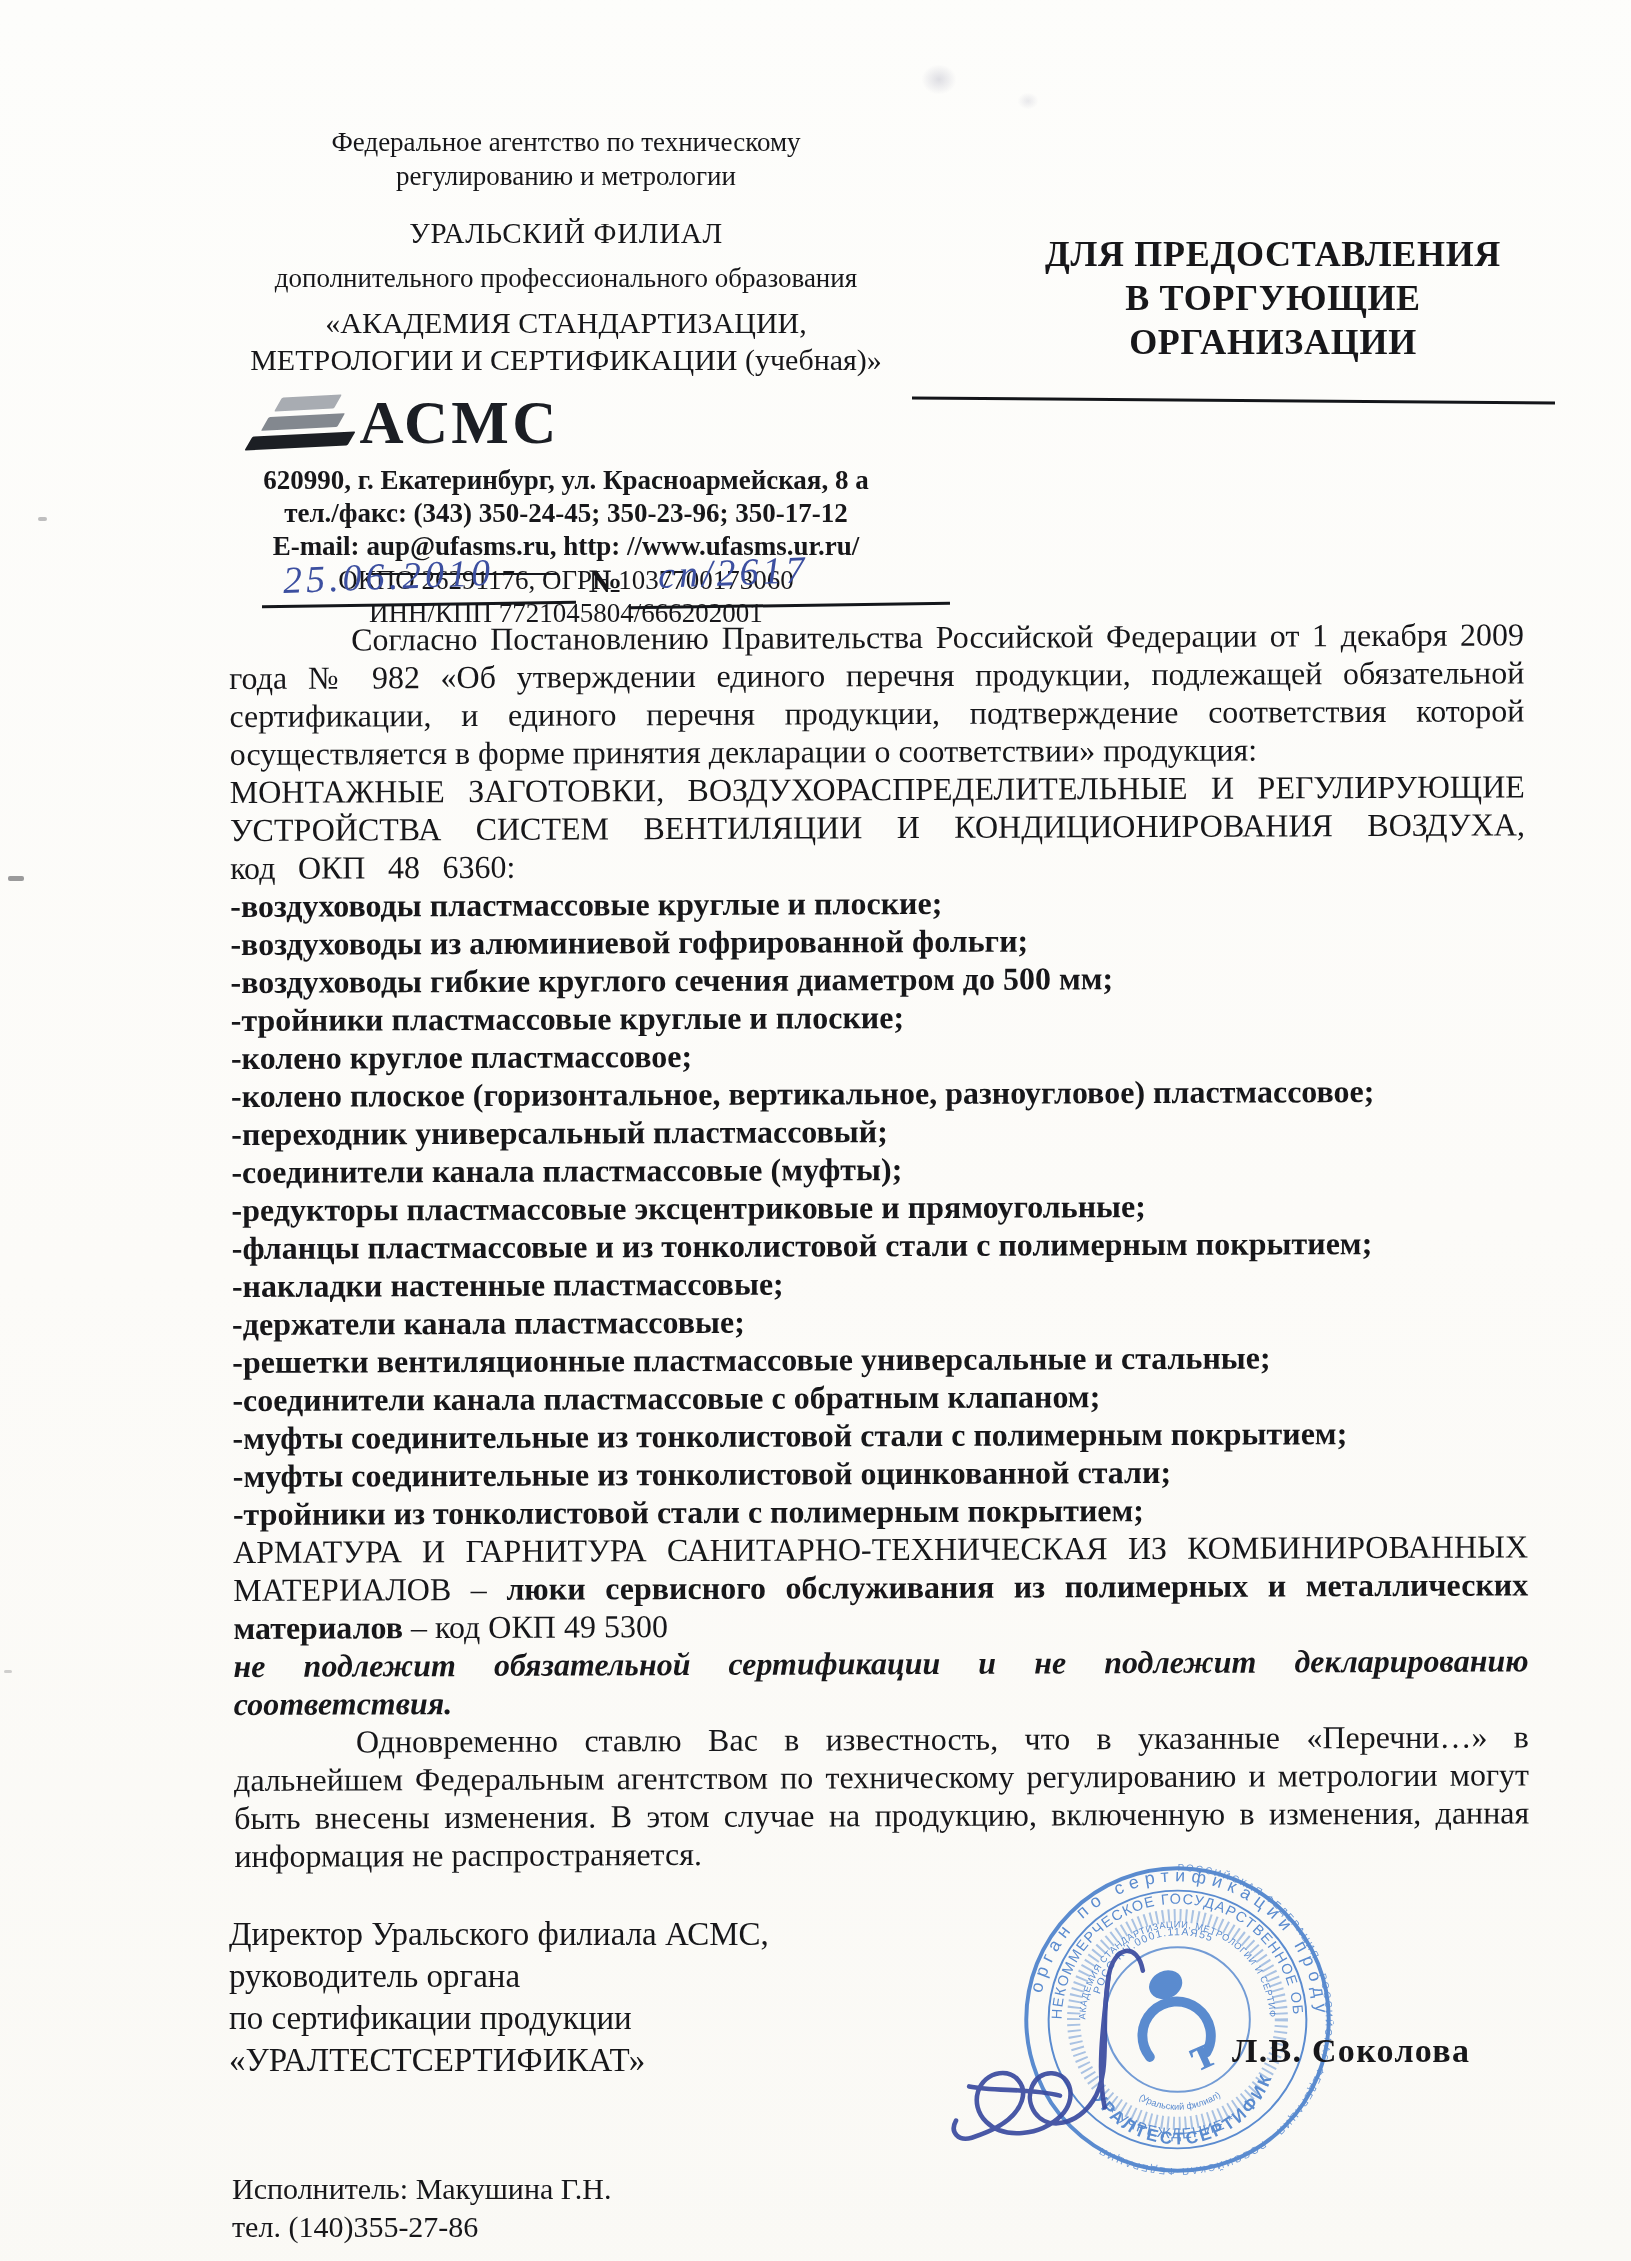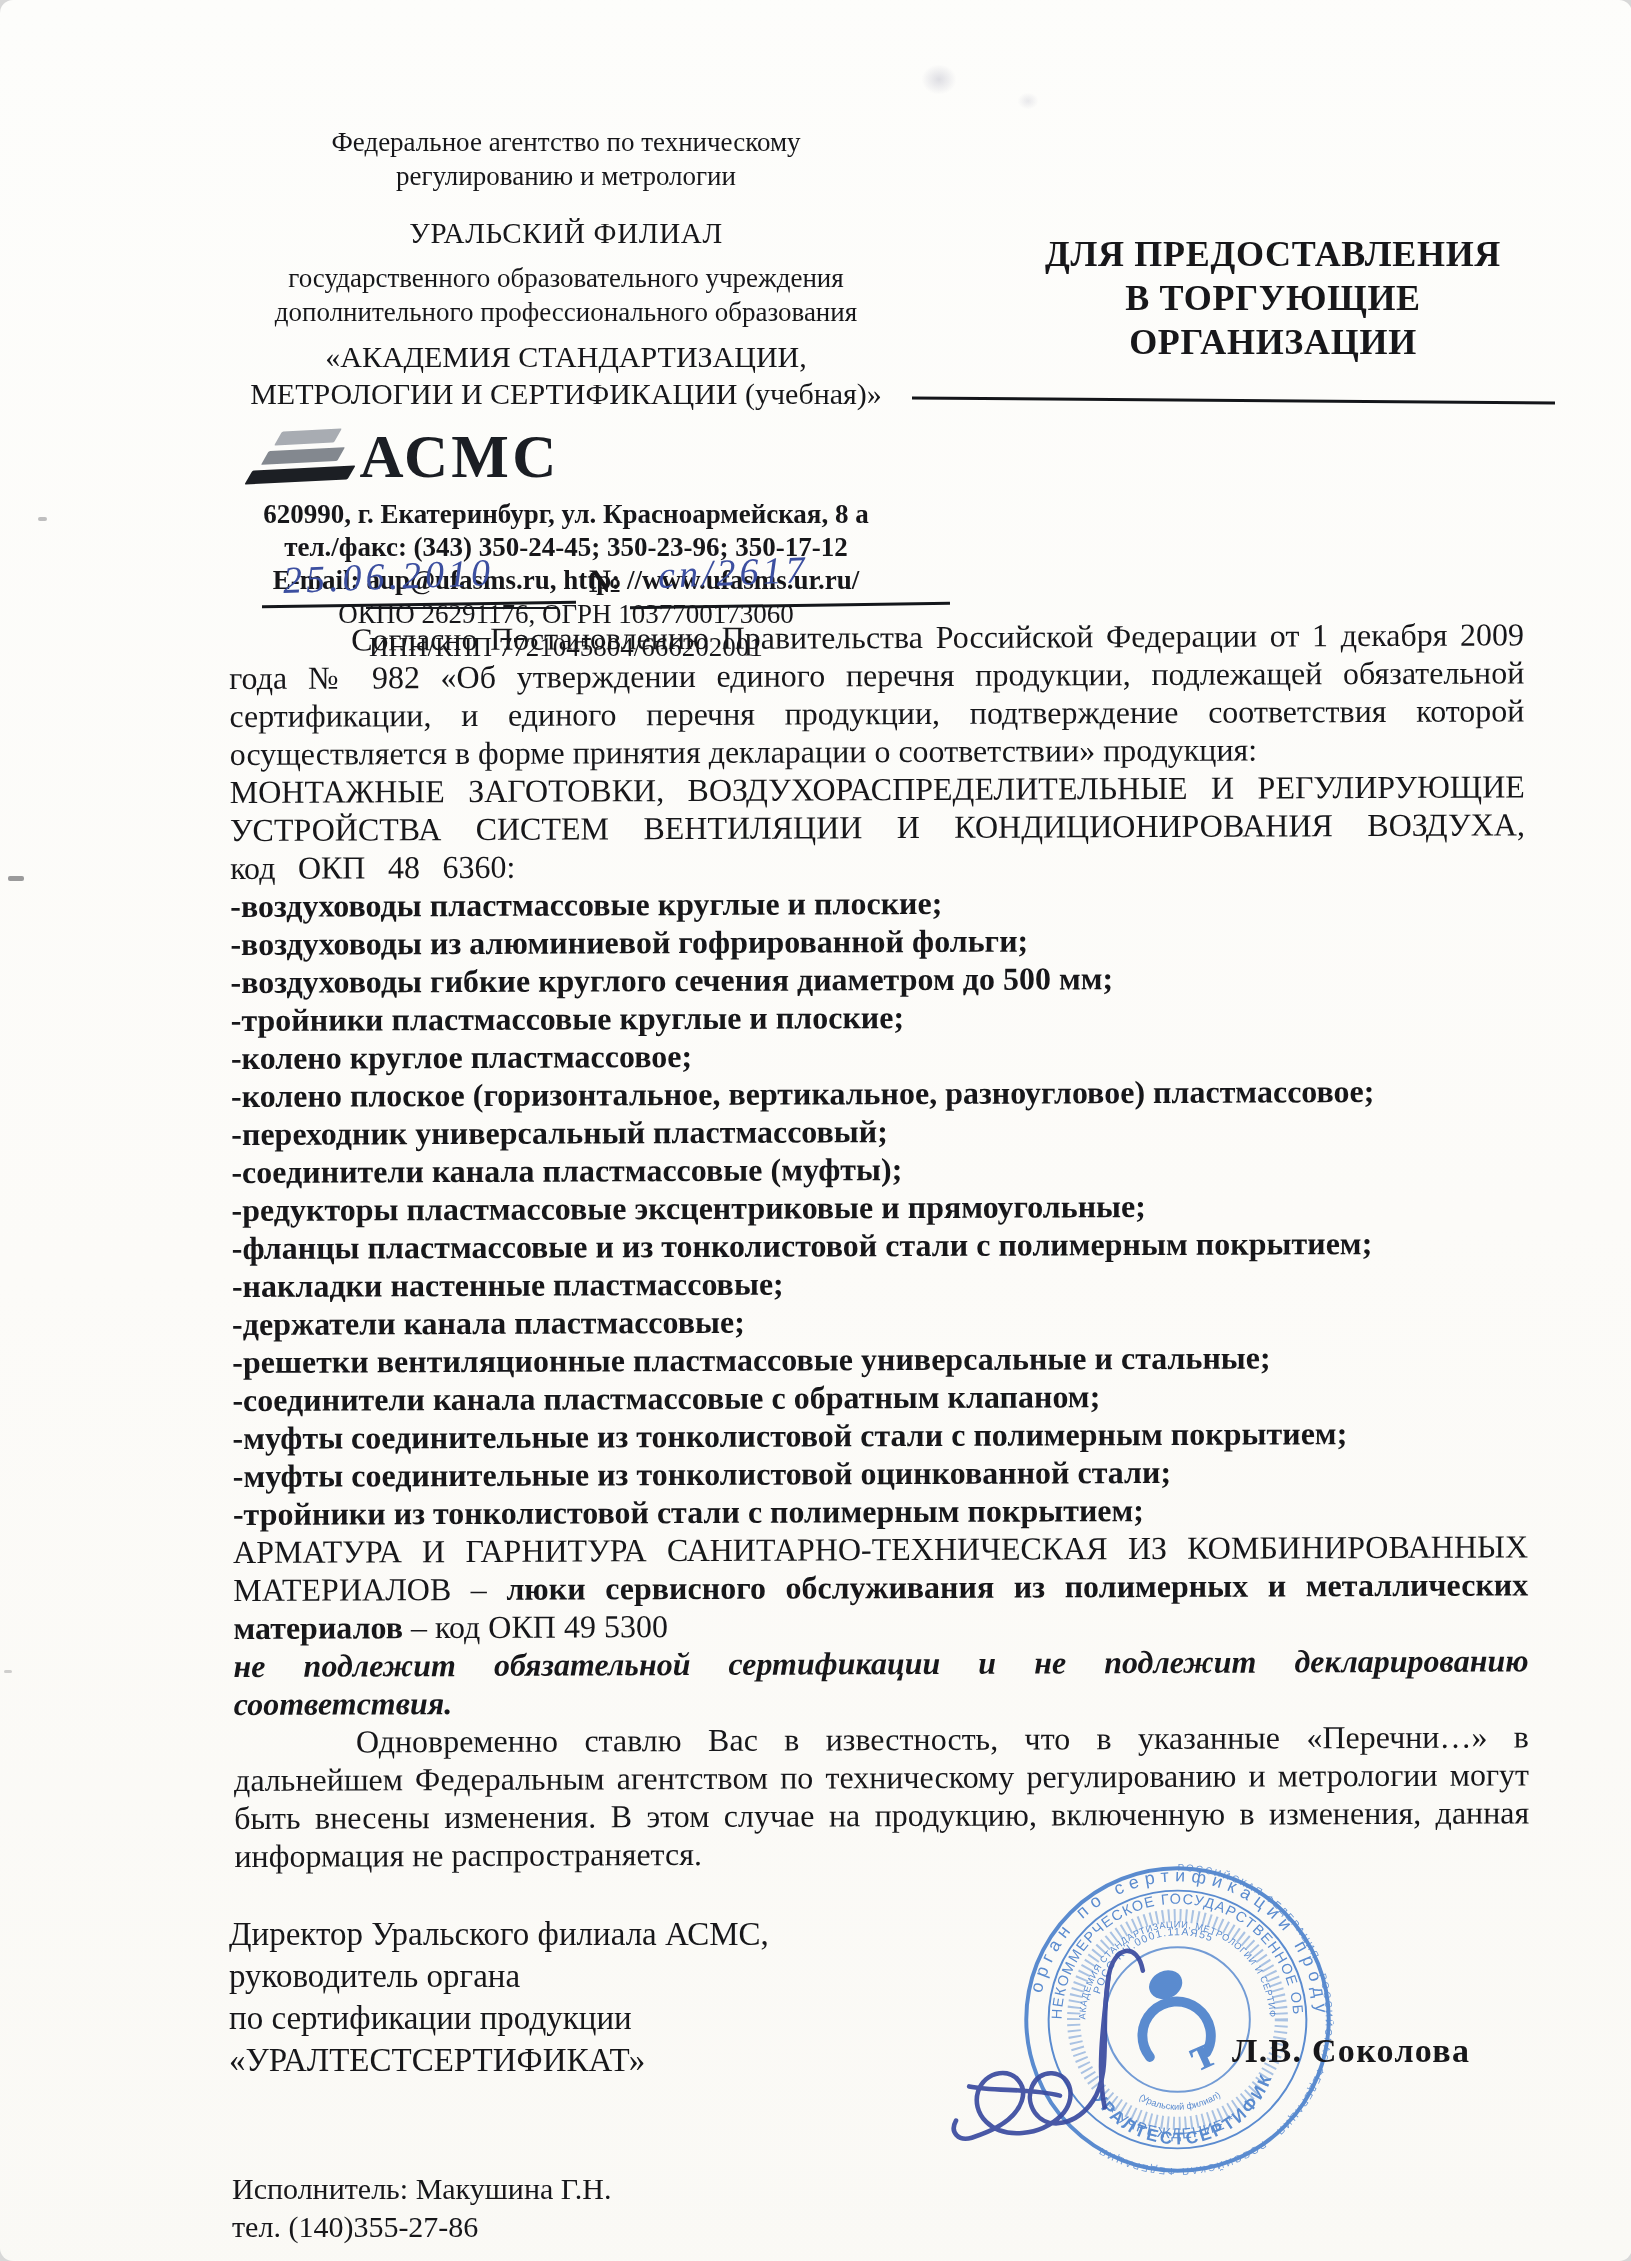--- a/index.html
+++ b/index.html
@@ -1,18 +1,18 @@
 <!DOCTYPE html>
 <html style="--ink: #3c4fa0;font-size:10.5px"><head>
 <meta charset="utf-8">
 <style>
   html,body{margin:0;padding:0;background:#d8d8d8;}
   .page{position:relative;width:1632px;height:2261px;margin:0 auto;overflow:hidden;
         background:linear-gradient(178deg,#fdfdfb 0%,#fcfbf8 55%,#faf9f5 100%);
-        font-family:"Liberation Serif", serif;color:#17171a;border-radius:13px;}
+        font-family:"Liberation Serif", serif;color:#17171a;}
   
   .letterhead{position:absolute;left:249px;top:125px;width:634px;text-align:center;}
   .lh-agency{font-size:27px;line-height:34px;}
   .lh-branch{font-size:29px;font-weight:normal;letter-spacing:0.7px;margin-top:24px;}
   .lh-inst{font-size:27px;line-height:34px;margin-top:10.5px;}
   .lh-academy{font-size:30px;line-height:37px;margin-top:9.2px;}
   .logo-row{margin-top:10.5px;height:68px;display:flex;align-items:center;gap:6.6px;}
   .logo-books{position:relative;width:104px;height:58px;flex:0 0 auto;}
   .book{position:absolute;height:14px;transform:skewX(-32deg) rotate(-3deg);border-radius:1.3px;}
   .book-top{left:30px;top:2.6px;width:58px;background:#a8acb2;}
@@ -74,21 +74,20 @@
   <div class="edge-mark em-2"></div>
   <div class="edge-mark em-3"></div>
 
   <div class="letterhead">
     <div class="lh-agency">
       <div>Федеральное агентство по техническому</div>
       <div>регулированию и метрологии</div>
     </div>
     <div class="lh-branch">УРАЛЬСКИЙ ФИЛИАЛ</div>
     <div class="lh-inst">
-      <div>государственного образовательного учреждения</div>
       <div>дополнительного профессионального образования</div>
     </div>
     <div class="lh-academy">
       <div>«АКАДЕМИЯ СТАНДАРТИЗАЦИИ,</div>
       <div>МЕТРОЛОГИИ И СЕРТИФИКАЦИИ (учебная)»</div>
     </div>
     <div class="logo-row">
       <div class="logo-books">
         <div class="book book-top"></div>
         <div class="book book-mid"></div>

